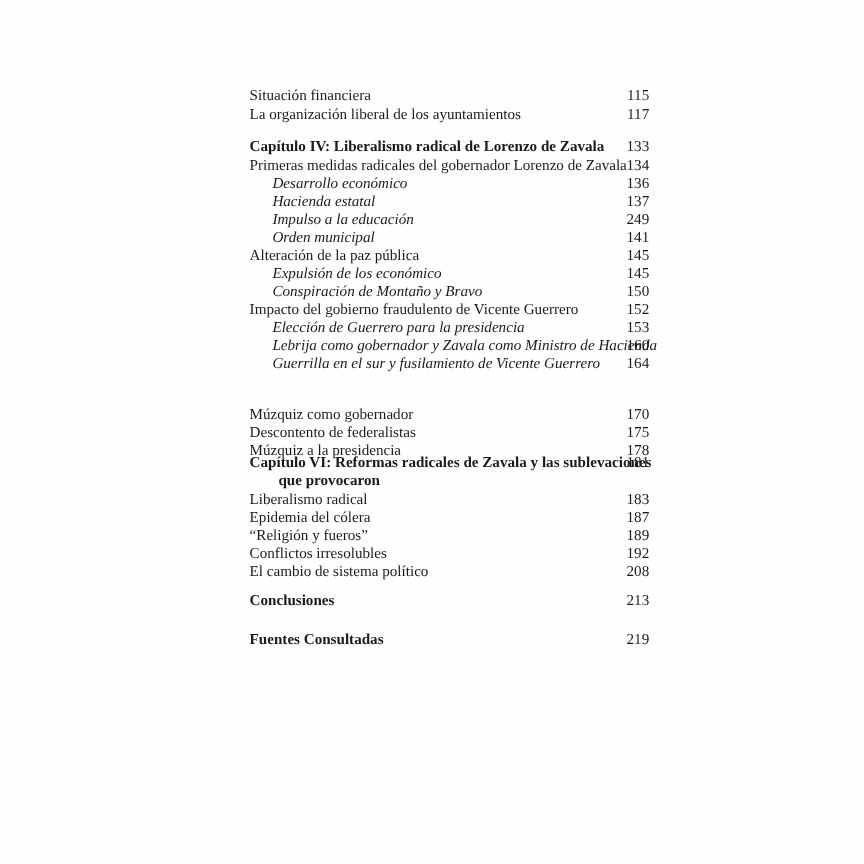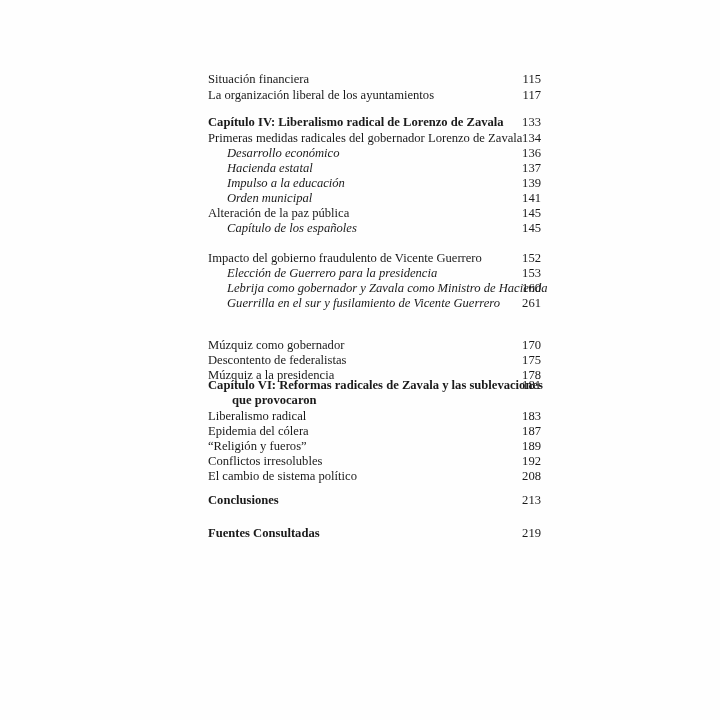--- a/index.html
+++ b/index.html
@@ -46,49 +46,53 @@
   <div class="row sub" style="top:146px">
       <span class="t">Desarrollo económico</span>
       <span class="p">136</span>
     </div>
   <div class="row sub" style="top:161px">
       <span class="t">Hacienda estatal</span>
       <span class="p">137</span>
     </div>
   <div class="row sub" style="top:176px">
       <span class="t">Impulso a la educación</span>
-      <span class="p">139</span>
+      <span class="p">249</span>
     </div>
   <div class="row sub" style="top:191px">
       <span class="t">Orden municipal</span>
       <span class="p">141</span>
     </div>
   <div class="row" style="top:206px">
       <span class="t">Alteración de la paz pública</span>
       <span class="p">145</span>
     </div>
   <div class="row sub" style="top:221px">
-      <span class="t">Capítulo de los españoles</span>
+      <span class="t">Expulsión de los económico</span>
       <span class="p">145</span>
+    </div>
+  <div class="row sub" style="top:236px">
+      <span class="t">Conspiración de Montaño y Bravo</span>
+      <span class="p">150</span>
     </div>
   <div class="row" style="top:251px">
       <span class="t">Impacto del gobierno fraudulento de Vicente Guerrero</span>
       <span class="p">152</span>
     </div>
   <div class="row sub" style="top:266px">
       <span class="t">Elección de Guerrero para la presidencia</span>
       <span class="p">153</span>
     </div>
   <div class="row sub" style="top:281px">
       <span class="t">Lebrija como gobernador y Zavala como Ministro de Hacienda</span>
       <span class="p">160</span>
     </div>
   <div class="row sub" style="top:296px">
       <span class="t">Guerrilla en el sur y fusilamiento de Vicente Guerrero</span>
-      <span class="p">261</span>
+      <span class="p">164</span>
     </div>
 
   <div class="row" style="top:338px">
       <span class="t">Múzquiz como gobernador</span>
       <span class="p">170</span>
     </div>
   <div class="row" style="top:353px">
       <span class="t">Descontento de federalistas</span>
       <span class="p">175</span>
     </div>

